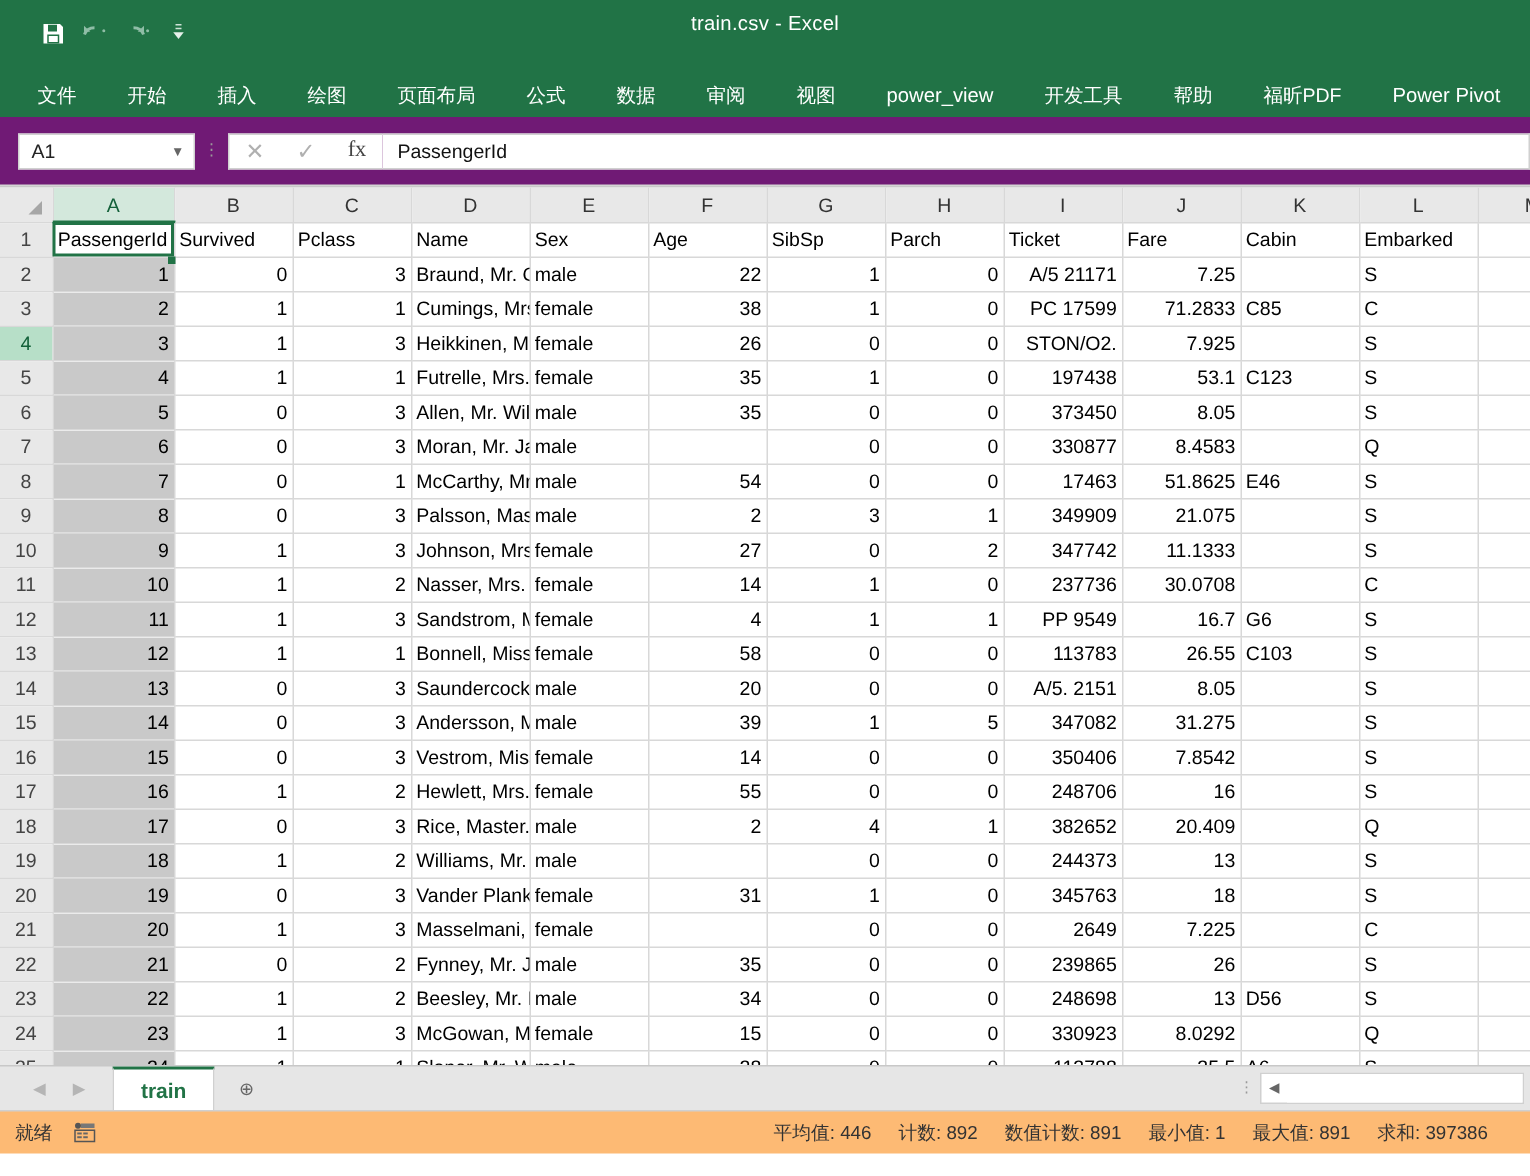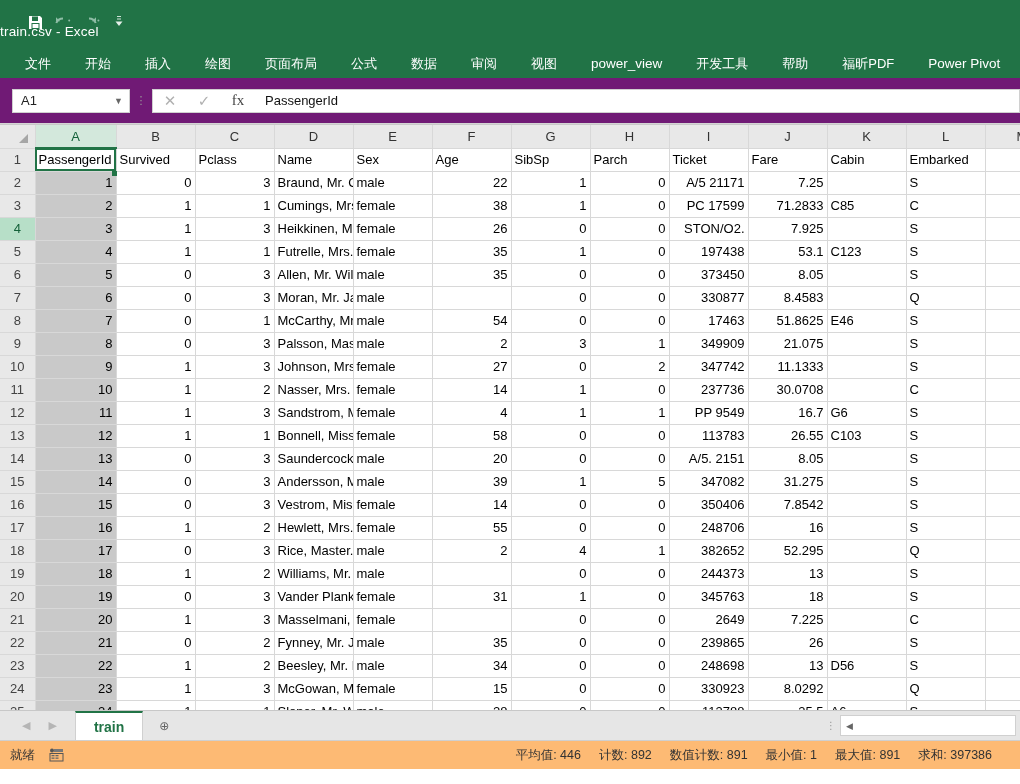--- a/index.html
+++ b/index.html
@@ -22,21 +22,22 @@
   }
   .qat { display:flex; align-items:center; gap:2px; padding-left:22px; }
   .qat-btn {
     width:26px; height:26px;
     display:flex; align-items:center; justify-content:center;
     color:#ffffff;
   }
   .qat-btn svg { display:block; }
   .qat-dim { color:#7fae96; }
   .title-text {
-    position:absolute; left:0; right:0; top:24px;
+    position:absolute; left:0; right:0; top:8px;
+    text-align:center;
     color:#ffffff;
     font-size:13.5px;
     letter-spacing:.2px;
     pointer-events:none;
   }
 
   
   .ribbon {
     height:34px;
     background:#217346;
@@ -658,21 +659,21 @@
           <td class="rowhdr">18</td>
           <td class="num selcell">17</td>
           <td class="num">0</td>
           <td class="num">3</td>
           <td class="txt">Rice, Master. Eugene</td>
           <td class="txt">male</td>
           <td class="num">2</td>
           <td class="num">4</td>
           <td class="num">1</td>
           <td class="num">382652</td>
-          <td class="num">52.295</td>
+          <td class="num">20.409</td>
           <td class="txt"></td>
           <td class="txt">Q</td>
           <td class="txt"></td>
         </tr>
         <tr>
           <td class="rowhdr">19</td>
           <td class="num selcell">18</td>
           <td class="num">1</td>
           <td class="num">2</td>
           <td class="txt">Williams, Mr. Charles</td>

